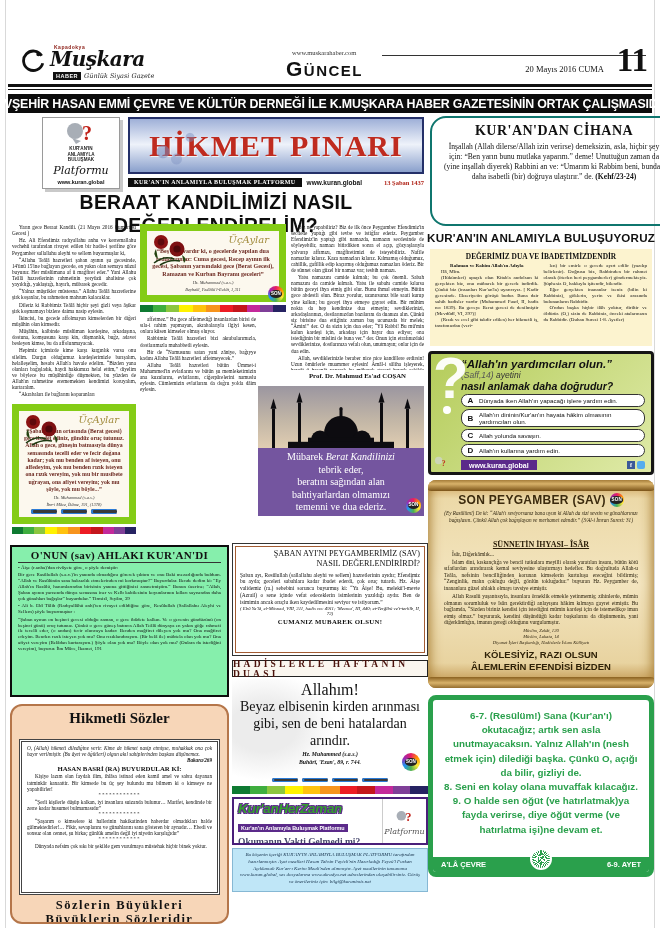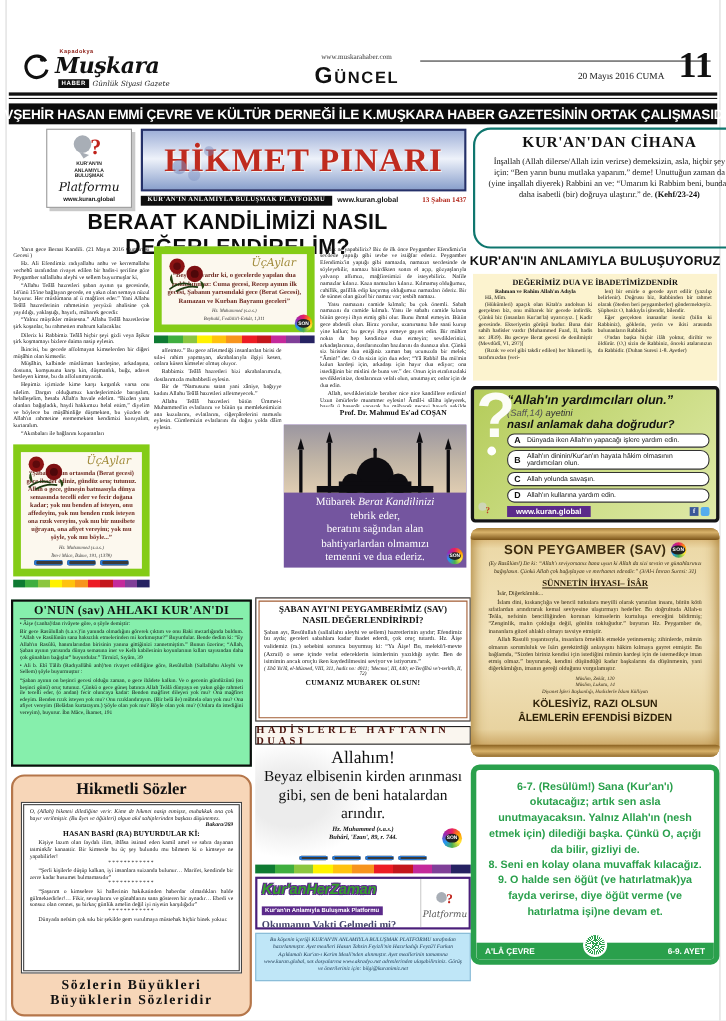--- a/index.html
+++ b/index.html
@@ -78,32 +78,32 @@
   .berat svg{display:block;width:100%;height:62px}
   .berat-text{color:#fff;text-align:center;font-size:10px;line-height:1.25;padding-top:3px}
   .berat-text .it{font-style:italic}
   .berat-flour{text-align:center;color:#e8e2f2;font-size:8px;line-height:1}
   .berat .son-badge{position:absolute;right:3px;bottom:3px;width:15px;height:15px}
   
   .onun{left:10px;top:545px;width:219px;height:152px;border:2px solid #0d0d0d;background:#86efac;padding:2px 6px;overflow:hidden}
   .onun-title{text-align:center;font-weight:bold;font-size:11px;border-bottom:1px solid #333;padding-bottom:1px;margin-bottom:2px;letter-spacing:.3px}
   .onun .coltext2 p{font-size:5px;line-height:1.18;text-align:justify;margin-bottom:1.5px}
   .hikmetli{left:10px;top:704px;width:219px;height:220px;background:#f7d6b8;border:2px solid #b5764a;border-radius:12px;padding:4px 7px;overflow:hidden}
-  .hikmetli-title{text-align:center;font-weight:bold;font-size:15px;font-family:"Liberation Serif",serif;margin-bottom:2px}
+  .hikmetli-title{text-align:center;font-weight:bold;font-size:15px;font-family:"Liberation Serif",serif;margin-bottom:12px}
   .hikmetli-inner{background:#fff;border:3px double #444;padding:3px 5px;height:156px;overflow:hidden}
   .hik-intro{font-style:italic;font-size:5.2px;text-align:justify;line-height:1.2}
   .hik-ref{font-weight:bold;font-style:italic;font-size:5.2px;text-align:right}
   .hik-head{text-align:center;font-weight:bold;font-size:6.8px;margin-top:2px}
   .hik-p{font-size:5.2px;line-height:1.2;text-align:justify;margin-top:1px;text-indent:8px}
   .hik-sep{text-align:center;font-size:5px;letter-spacing:1px;line-height:1.1}
   .hik-footer{text-align:center;font-weight:bold;font-size:12.5px;letter-spacing:1.5px;line-height:1.15;margin-top:3px;font-family:"Liberation Serif",serif}
   
   .saban{left:232px;top:543px;width:196px;height:113px;border:1px solid #333;
       box-shadow:inset 0 0 0 2px #fff,inset 0 0 0 3px #a35c33;background:#fff;padding:5px 7px;overflow:hidden}
-  .saban-title{text-align:center;font-weight:bold;font-size:8.2px;line-height:1.25}
+  .saban-title{text-align:right;font-weight:normal;font-size:8.2px;line-height:1.25}
   .saban-body{font-size:5.4px;line-height:1.25;text-align:justify;margin-top:2px}
   .saban-src{font-style:italic;font-size:4.8px;text-align:center;margin-top:1px}
   .saban-foot{text-align:center;font-weight:bold;font-size:6.8px;margin-top:2px;letter-spacing:.3px}
   .hadis-bar{left:232px;top:660px;width:196px;height:17px;border:1px solid #222;display:flex;align-items:center;justify-content:center;
       font-weight:bold;font-size:9.5px;letter-spacing:3.2px;color:#4a120c;background:#faf6ef}
   .dua{left:232px;top:679px;width:196px;height:106px;background:#fff;text-align:center;overflow:hidden}
   .dua::before{content:"";position:absolute;left:-10px;top:0;width:120px;height:106px;
       background:radial-gradient(ellipse at 35% 45%,#ececec 0 30%,transparent 65%)}
   .dua-sal{position:relative;font-size:16px;font-family:"Liberation Serif",serif;margin-top:2px}
   .dua-body{position:relative;font-size:14px;line-height:1.2;font-family:"Liberation Serif",serif}
@@ -152,21 +152,21 @@
   .q-plat{position:absolute;left:3px;bottom:2px;width:14px;height:16px;opacity:.85}
   
   .parch{left:428px;top:480px;width:226px;height:208px;border-radius:8px;padding:13px 16px 10px;overflow:hidden;
       background:linear-gradient(180deg,#c99a4e 0,#ecd9a8 9%,#f3e5bf 50%,#e8d3a0 88%,#b98a3e 100%);
       box-shadow:inset 10px 0 12px -8px #a97f35,inset -10px 0 12px -8px #a97f35}
   .parch::before,.parch::after{content:"";position:absolute;left:-3px;right:-3px;height:13px;border-radius:7px;
       background:linear-gradient(180deg,#8a6120,#d8b26a 45%,#7a5318)}
   .parch::before{top:-2px}.parch::after{bottom:-2px}
   .parch-title{text-align:center;font:bold 12px "Liberation Sans",sans-serif;color:#3c2b0e;letter-spacing:.3px;display:flex;align-items:center;justify-content:center;gap:4px}
   .parch-intro{font-style:italic;font-size:5.2px;text-align:center;line-height:1.25;margin-top:3px;color:#2e2410}
-  .parch-head{text-align:center;font-weight:bold;font-size:8px;text-decoration:underline;margin-top:3px;color:#2a1d08}
+  .parch-head{text-align:center;font-weight:bold;font-size:8px;text-decoration:underline;margin-top:17px;color:#2a1d08}
   .parch-body p{font-size:5.4px;line-height:1.22;text-align:justify;text-indent:8px;margin-top:1.5px;color:#241b08}
   .parch-src{text-align:center;font-style:italic;font-size:4.6px;line-height:1.3;margin-top:2px;color:#2e2410}
   .parch-foot{text-align:center;font-weight:bold;font-size:9.5px;font-family:"Liberation Sans",sans-serif;color:#2f2208;line-height:1.3;margin-top:3px}
   
   .green{left:428px;top:695px;width:226px;height:182px;border:5px solid #2aa04c;border-radius:8px;background:#fff;
       padding:9px 10px 18px;overflow:hidden}
   .green p{color:#2aa04c;font:bold 9.8px "Liberation Sans",sans-serif;text-align:center;line-height:1.45}
   .green-foot{position:absolute;left:0;right:0;bottom:0;height:15px;background:#2aa04c;color:#fff;
       display:flex;align-items:center;justify-content:space-between;padding:0 8px;font:bold 7.5px "Liberation Sans",sans-serif}
   .rosette{position:absolute;left:50%;bottom:2px;transform:translateX(-50%);width:22px;height:22px;border-radius:50%;

